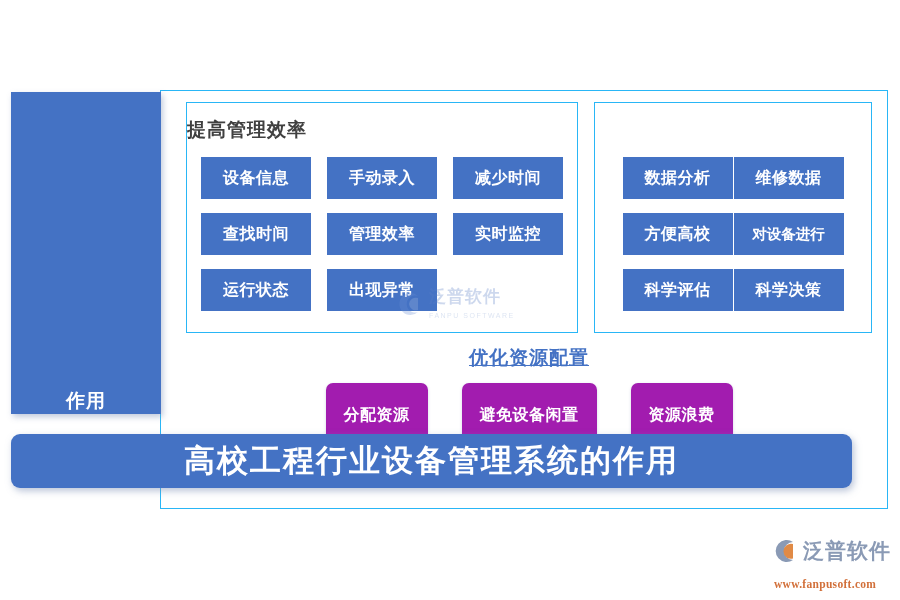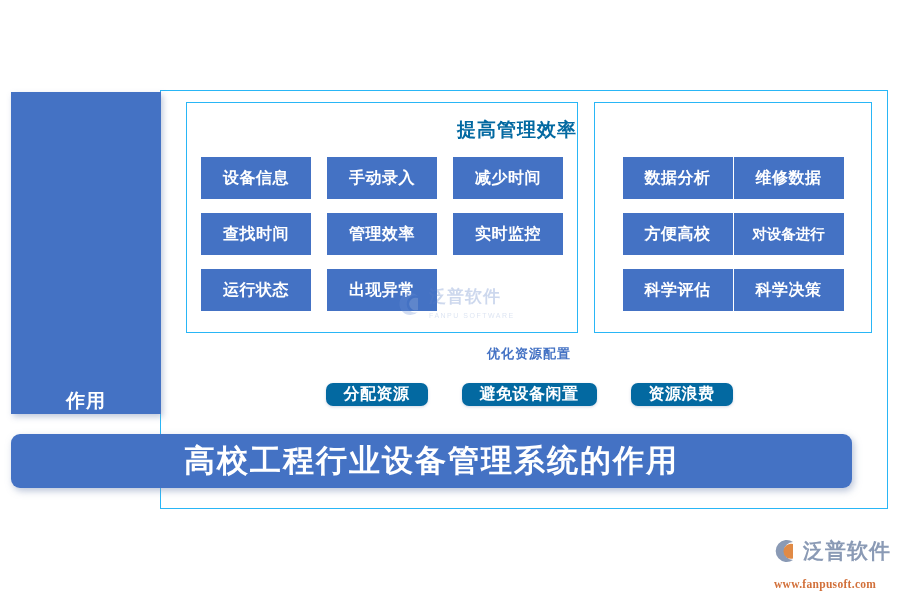--- a/index.html
+++ b/index.html
@@ -61,22 +61,22 @@
     background: #ffffff;
   }
   .panel-left  { left: 186px; top: 102px; width: 392px; height: 231px; }
   .panel-right { left: 594px; top: 102px; width: 278px; height: 231px; }
 
   .panel-title {
     position: absolute;
     top: 14px;
     left: 0;
     width: 100%;
-    text-align: right;
-    color: #0369a1;
+    text-align: left;
+    color: #404040;
     font-size: 19px;
     font-weight: bold;
     letter-spacing: 1px;
   }
 
   .grid {
     position: absolute;
     left: 0;
     top: 54px;
     width: 100%;
@@ -108,45 +108,46 @@
   .chip.narrow { font-size: 14.5px; letter-spacing: 0; }
 
   
   .opt-title {
     position: absolute;
     left: 186px;
     top: 345px;
     width: 686px;
     text-align: center;
     color: #4472c4;
-    font-size: 13px;
-    font-weight: bold;
-    letter-spacing: 1px;
+    font-size: 19px;
+    font-weight: bold;
+    letter-spacing: 1px;
+    text-decoration: underline;
   }
   .opt-row {
     position: absolute;
     left: 186px;
     top: 383px;
     width: 686px;
     display: flex;
     justify-content: center;
     gap: 34px;
   }
   .pill {
-    height: 23px;
-    background: #0369a1;
+    height: 33px;
+    background: #a21caf;
     color: #ffffff;
     border-radius: 7px;
     display: flex;
     align-items: center;
     justify-content: center;
     font-size: 16px;
     font-weight: bold;
     letter-spacing: 0.5px;
-    padding: 0 18px;
+    padding: 16px 18px;
     white-space: nowrap;
     box-shadow: 0 1px 3px rgba(120,140,180,0.35);
   }
 
   
   .banner {
     position: absolute;
     left: 11px;
     top: 434px;
     width: 841px;

